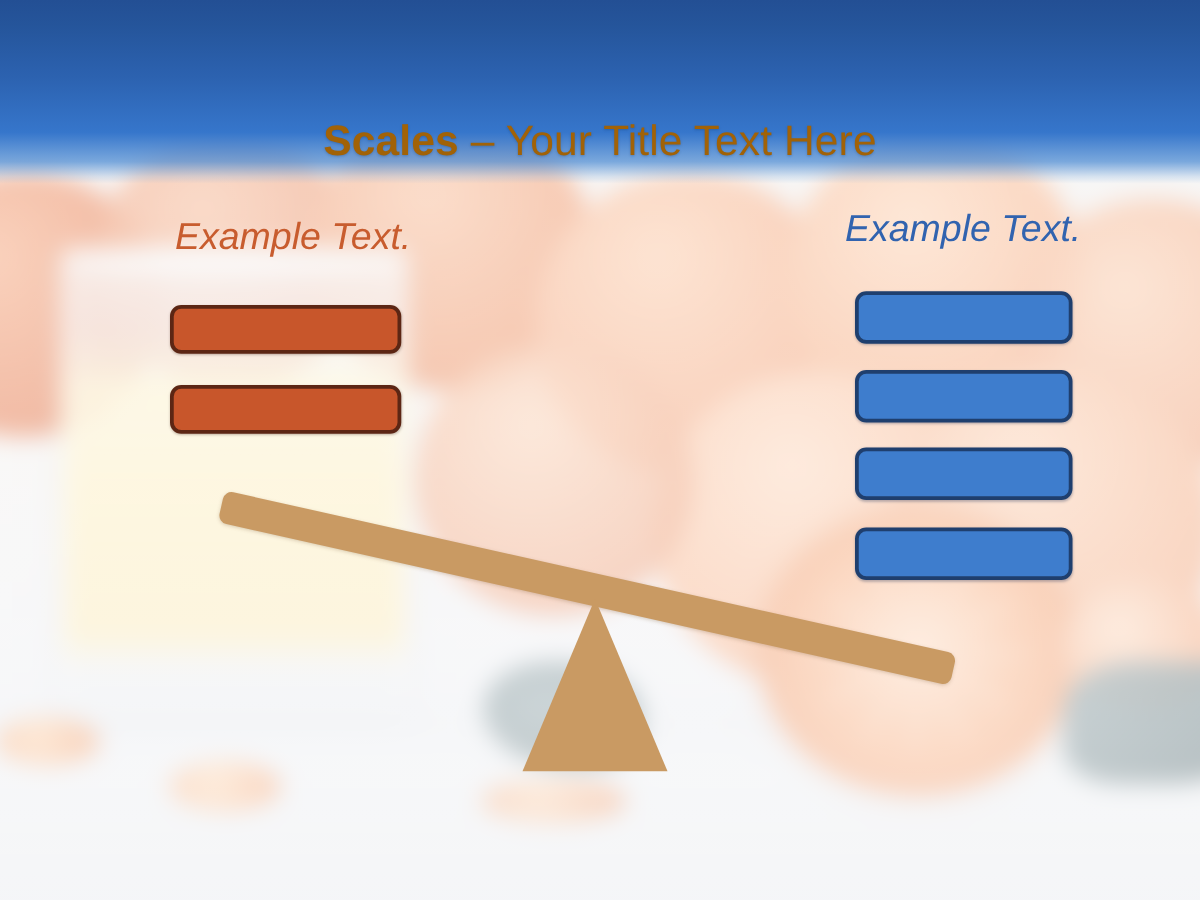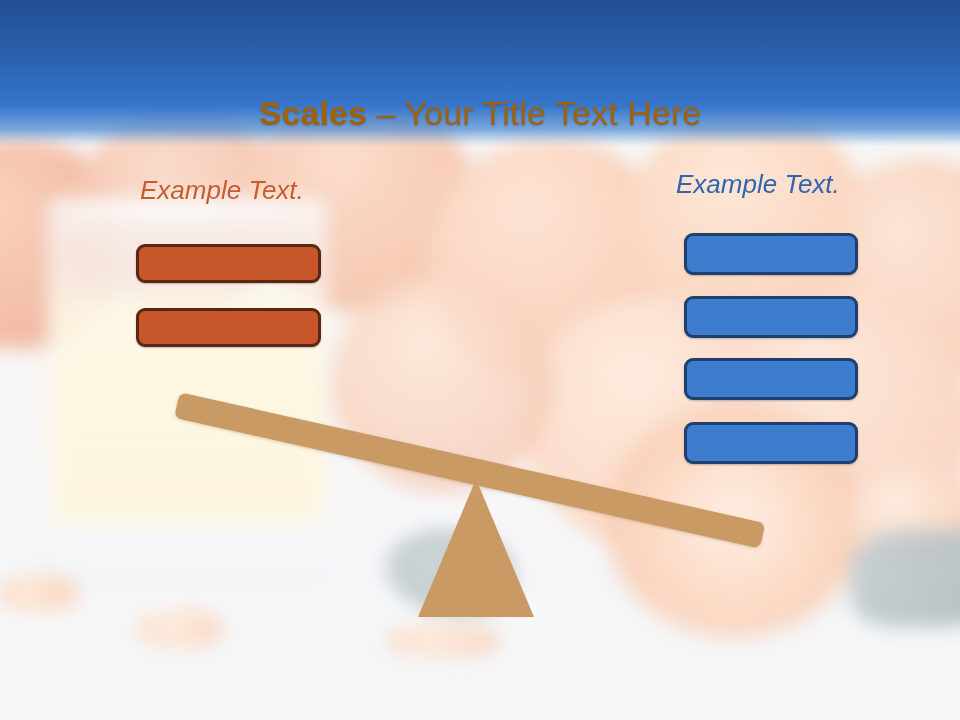--- a/index.html
+++ b/index.html
@@ -144,21 +144,21 @@
     text-shadow:0 1px 2px rgba(12,40,80,.25);
     margin-top:44px;
   }
   .slide-title .t-bold { font-weight:bold; }
   .slide-title .t-rest { font-weight:normal; }
 
   
   .caption {
     position:absolute;
     font-style:italic;
-    font-size:26px;
+    font-size:30px;
     line-height:32px;
     white-space:nowrap;
   }
   .caption-left  { left:140px; top:174px; color:#C85C2E; }
   .caption-right { left:676px; top:168px; color:#3163AF; }
 
   
   .bar {
     position:absolute;
     border-radius:9px;

